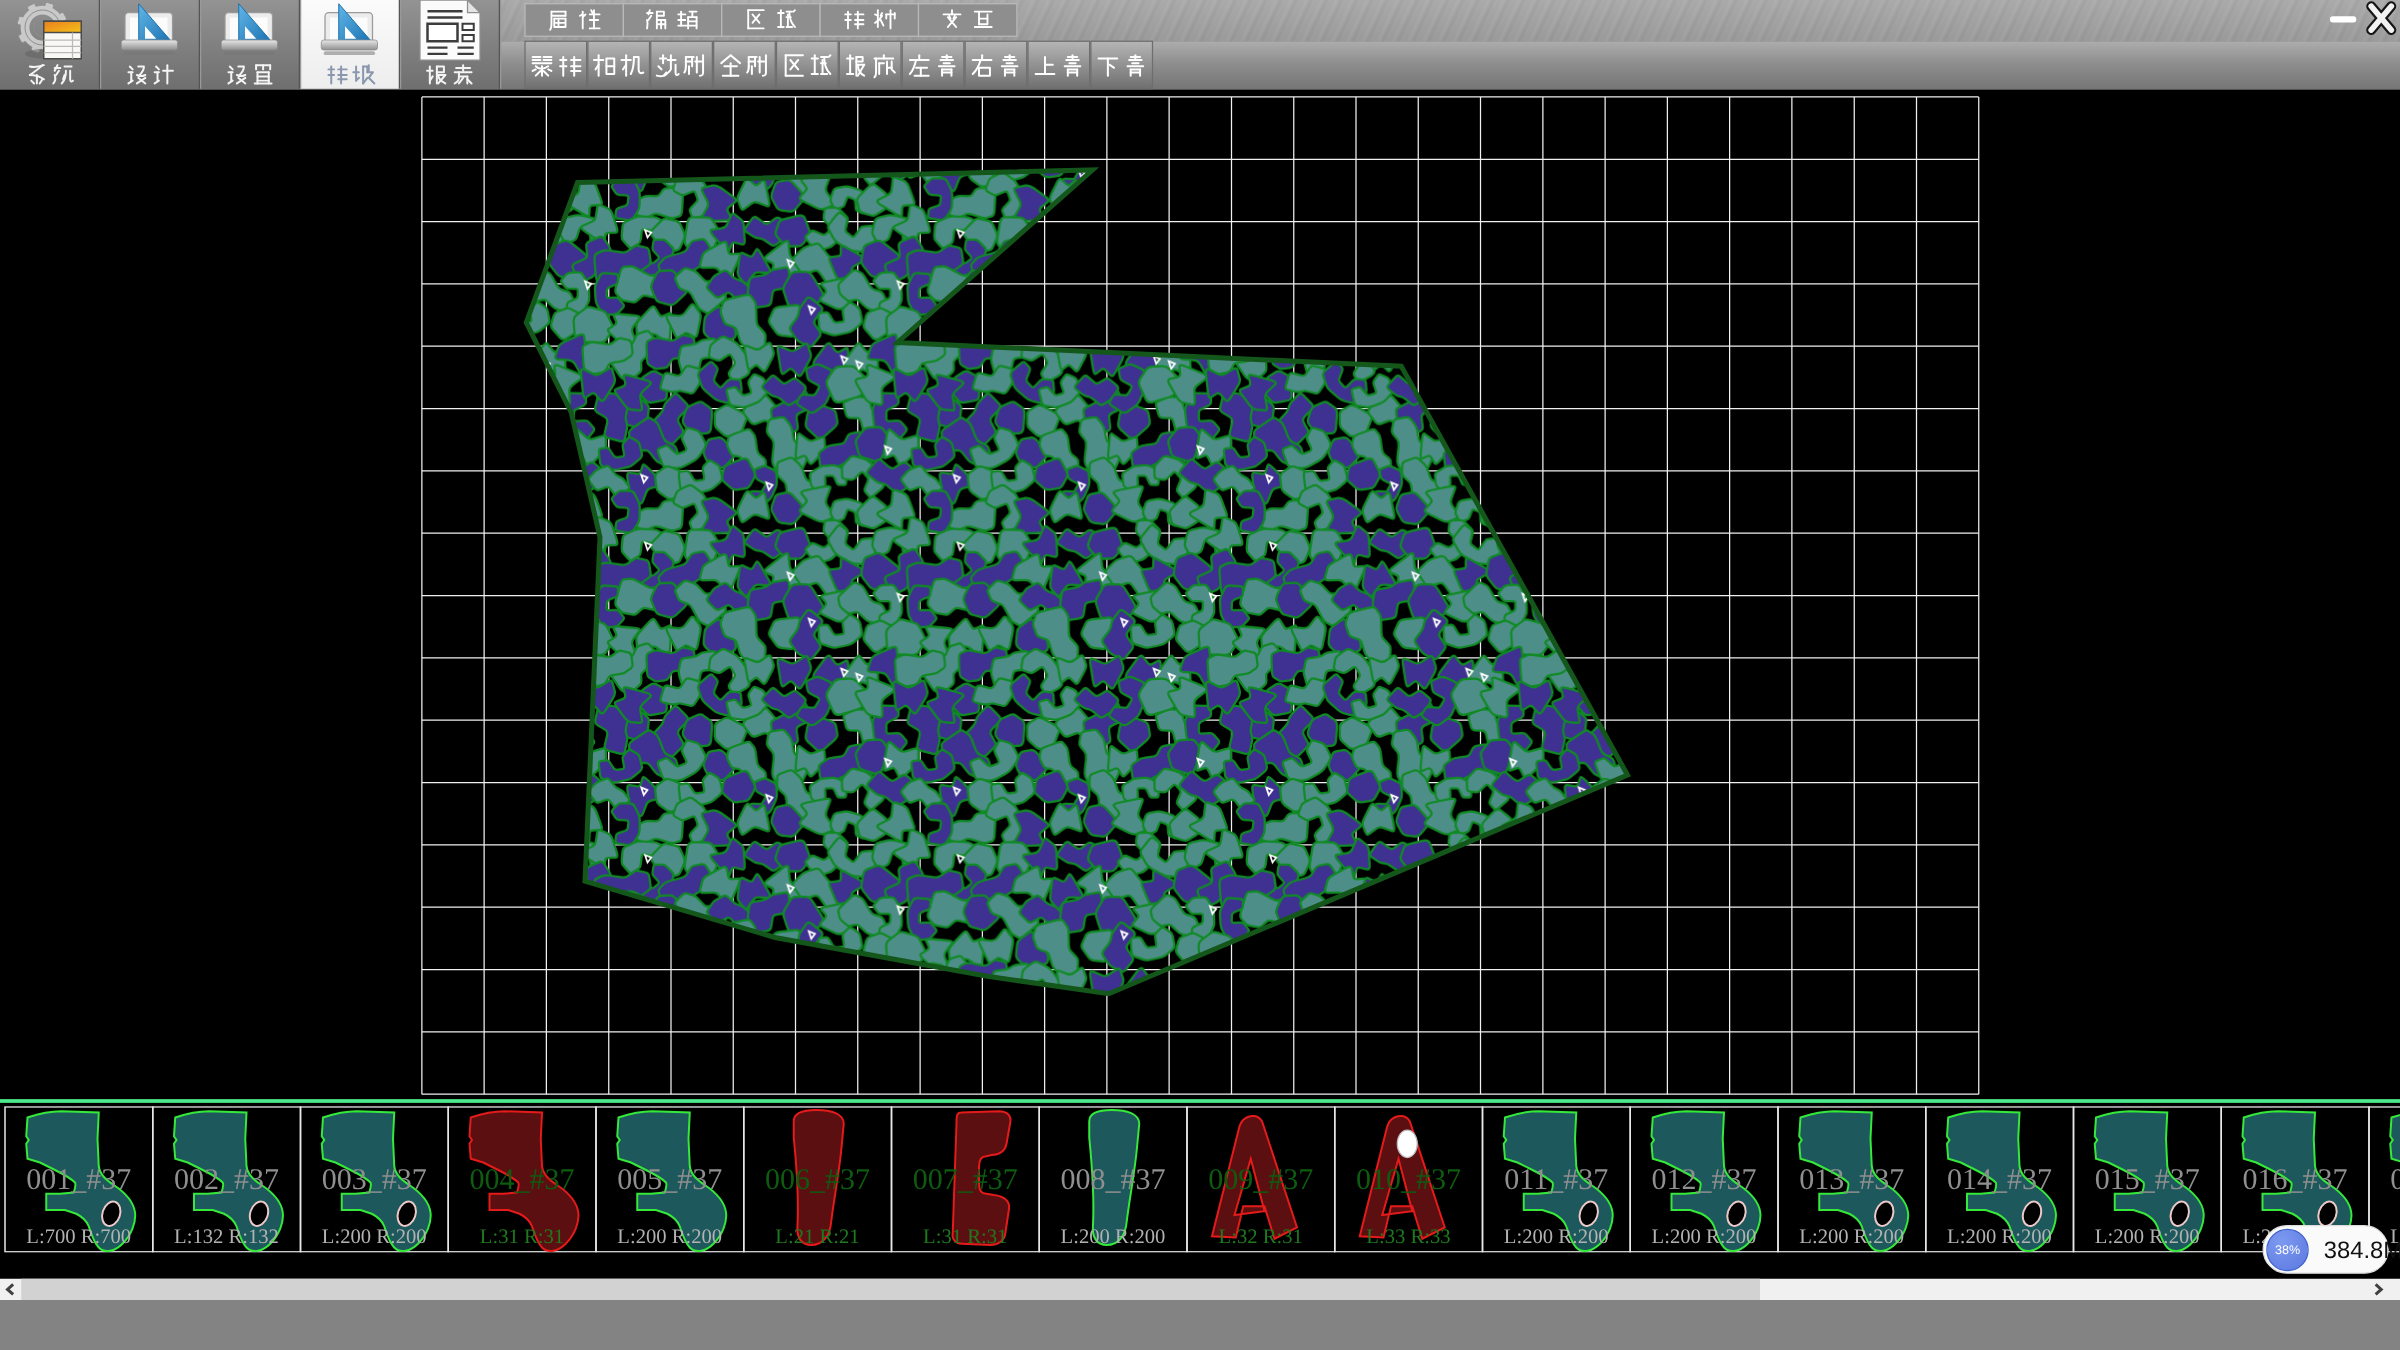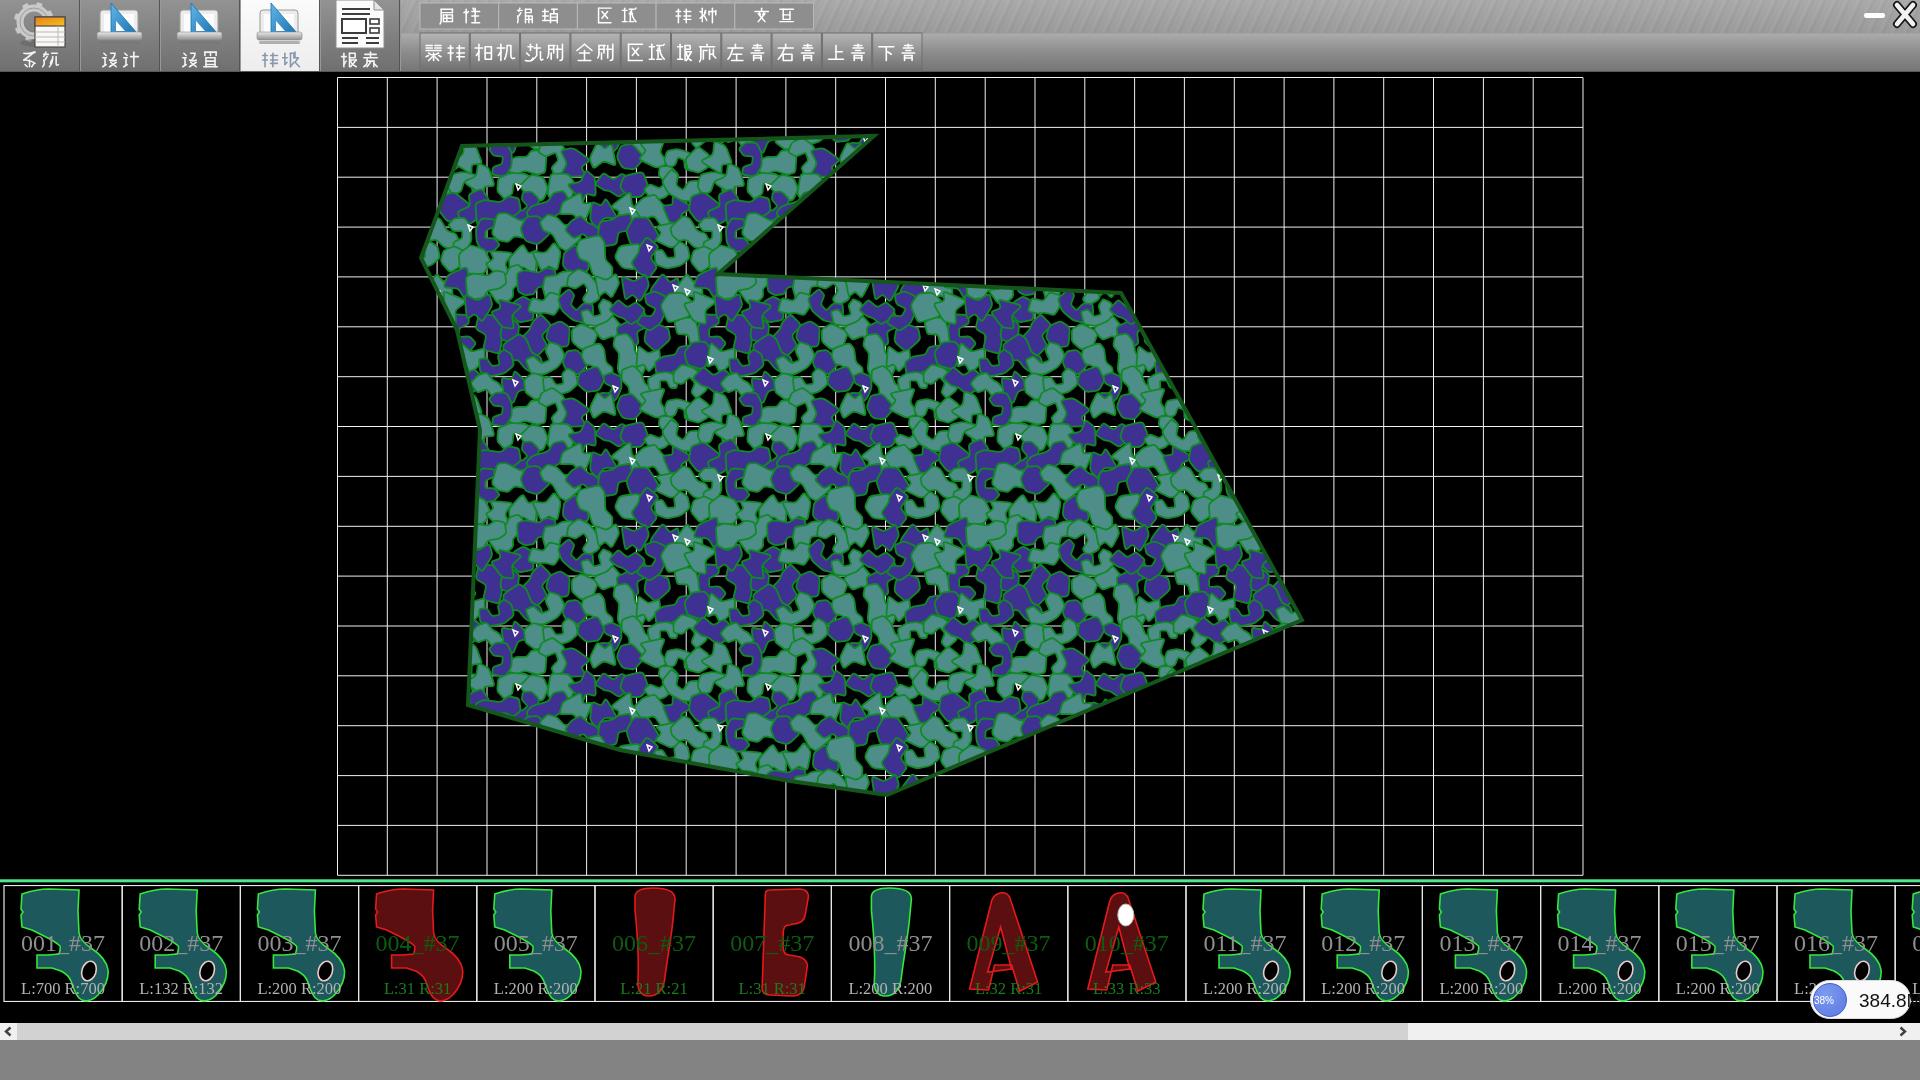--- a/index.html
+++ b/index.html
@@ -7,21 +7,21 @@
 #toolbar .hatch{position:absolute;left:0;top:0;width:1920px;height:33px;
 background:repeating-linear-gradient(115deg,rgba(255,255,255,.045) 0 2px,rgba(0,0,0,.03) 4px 6px,transparent 6px 11px);}
 #tiles{position:absolute;left:0;top:0;width:400px;height:71px;background:linear-gradient(#939393,#7d7d7d 60%,#6f6f6f)}
 #selt{position:absolute;left:240px;top:0;width:80px;height:71px;background:linear-gradient(#fbfbfb,#ededed)}
 #canvas{position:absolute;left:0;top:72px;width:1920px;height:813px;background:#000}
 #strip{position:absolute;left:0;top:885px;width:1568px;height:117px;background:#000}
 #sb{position:absolute;left:0;top:1023px;width:1920px;height:17px;background:#f0f0f0}
 #sb .thumb{position:absolute;left:17px;top:0;width:1391px;height:17px;background:#d2d2d2}
 #status{position:absolute;left:0;top:1040px;width:1920px;height:40px;background:#838383}
 #pill{position:absolute;left:1810px;top:980px;width:101px;height:39px;background:#fafafa;border:1px solid #ddd;border-radius:20px}
-#pill .circ{position:absolute;left:2px;top:1.5px;width:34px;height:34px;border-radius:50%;background:radial-gradient(circle at 35% 30%,#7d9af0,#5b78e0);border:1.5px solid #3d5fd0;color:#fff;font-size:10px;text-align:left;line-height:34px}
+#pill .circ{position:absolute;left:2px;top:1.5px;width:34px;height:34px;border-radius:50%;background:radial-gradient(circle at 35% 30%,#7d9af0,#5b78e0);border:1.5px solid #3d5fd0;color:#fff;font-size:10px;text-align:center;line-height:34px}
 #pill .mem{position:absolute;left:48px;top:9px;font-size:19px;color:#111}
 </style></head><body>
 <div id="canvas"><svg width="1920" height="813" xmlns="http://www.w3.org/2000/svg">
 <defs>
 <pattern id="pcs" width="250" height="250" patternUnits="userSpaceOnUse">
           <path d="M10.0,-4.8 L16.6,0.4 Q19.2,2.4 19.0,4.9 L18.3,11.3 Q18.1,13.8 15.9,15.1 L10.4,18.5 Q8.3,19.8 5.8,19.0 L-0.5,17.1 Q-2.9,16.3 -3.4,14.0 L-4.8,8.1 Q-5.3,5.7 -2.5,3.0 L4.6,-4.1 Q7.5,-6.8 10.0,-4.8 Z" fill="#3e3191" stroke="#0f8a24" stroke-width="1.8"></path>
           <path d="M260.0,-4.8 L266.6,0.4 Q269.2,2.4 269.0,4.9 L268.3,11.3 Q268.1,13.8 265.9,15.1 L260.4,18.5 Q258.3,19.8 255.8,19.0 L249.5,17.1 Q247.1,16.3 246.6,14.0 L245.2,8.1 Q244.7,5.7 247.5,3.0 L254.6,-4.1 Q257.5,-6.8 260.0,-4.8 Z" fill="#3e3191" stroke="#0f8a24" stroke-width="1.8"></path>
           <path d="M10.0,245.2 L16.6,250.4 Q19.2,252.4 19.0,254.9 L18.3,261.3 Q18.1,263.8 15.9,265.1 L10.4,268.5 Q8.3,269.8 5.8,269.0 L-0.5,267.1 Q-2.9,266.3 -3.4,264.0 L-4.8,258.1 Q-5.3,255.7 -2.5,253.0 L4.6,245.9 Q7.5,243.2 10.0,245.2 Z" fill="#3e3191" stroke="#0f8a24" stroke-width="1.8"></path>
           <path d="M260.0,245.2 L266.6,250.4 Q269.2,252.4 269.0,254.9 L268.3,261.3 Q268.1,263.8 265.9,265.1 L260.4,268.5 Q258.3,269.8 255.8,269.0 L249.5,267.1 Q247.1,266.3 246.6,264.0 L245.2,258.1 Q244.7,255.7 247.5,253.0 L254.6,245.9 Q257.5,243.2 260.0,245.2 Z" fill="#3e3191" stroke="#0f8a24" stroke-width="1.8"></path>
           <path d="M42.9,-5.6 L49.2,0.8 Q51.6,3.4 49.4,5.6 L43.9,11.1 Q41.7,13.3 42.9,15.7 L46.1,21.7 Q47.3,24.0 45.1,26.2 L39.6,31.8 Q37.4,34.0 35.1,32.4 L29.3,28.4 Q27.0,26.8 25.8,24.5 L22.7,18.5 Q21.5,16.1 23.3,14.2 L28.0,9.3 Q29.8,7.4 30.3,5.9 L31.6,2.1 Q32.2,0.6 34.0,-1.3 L38.7,-6.2 Q40.5,-8.1 42.9,-5.6 Z" fill="#3e3191" stroke="#0f8a24" stroke-width="1.8"></path>

